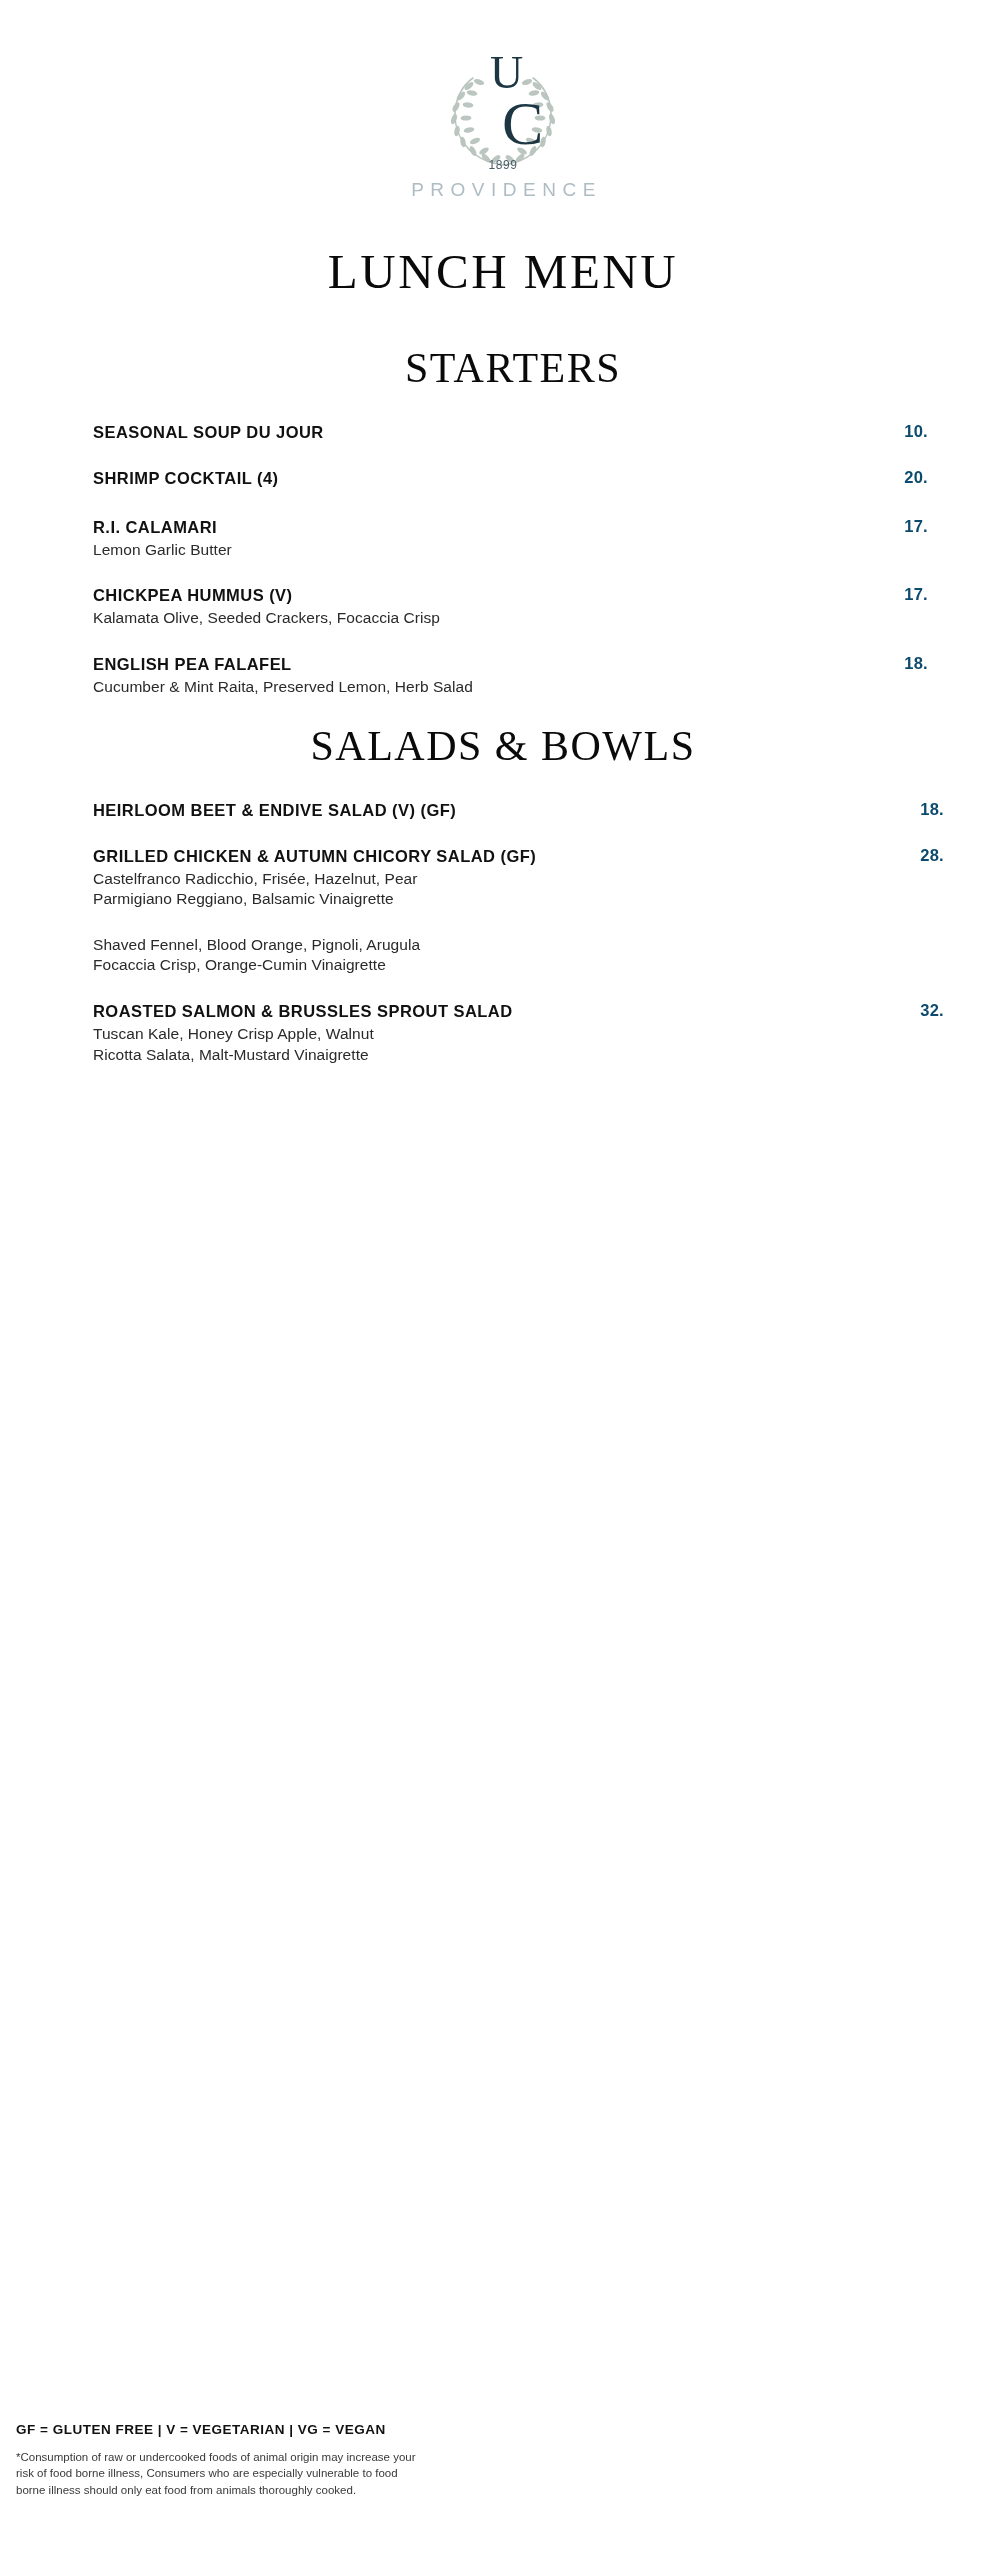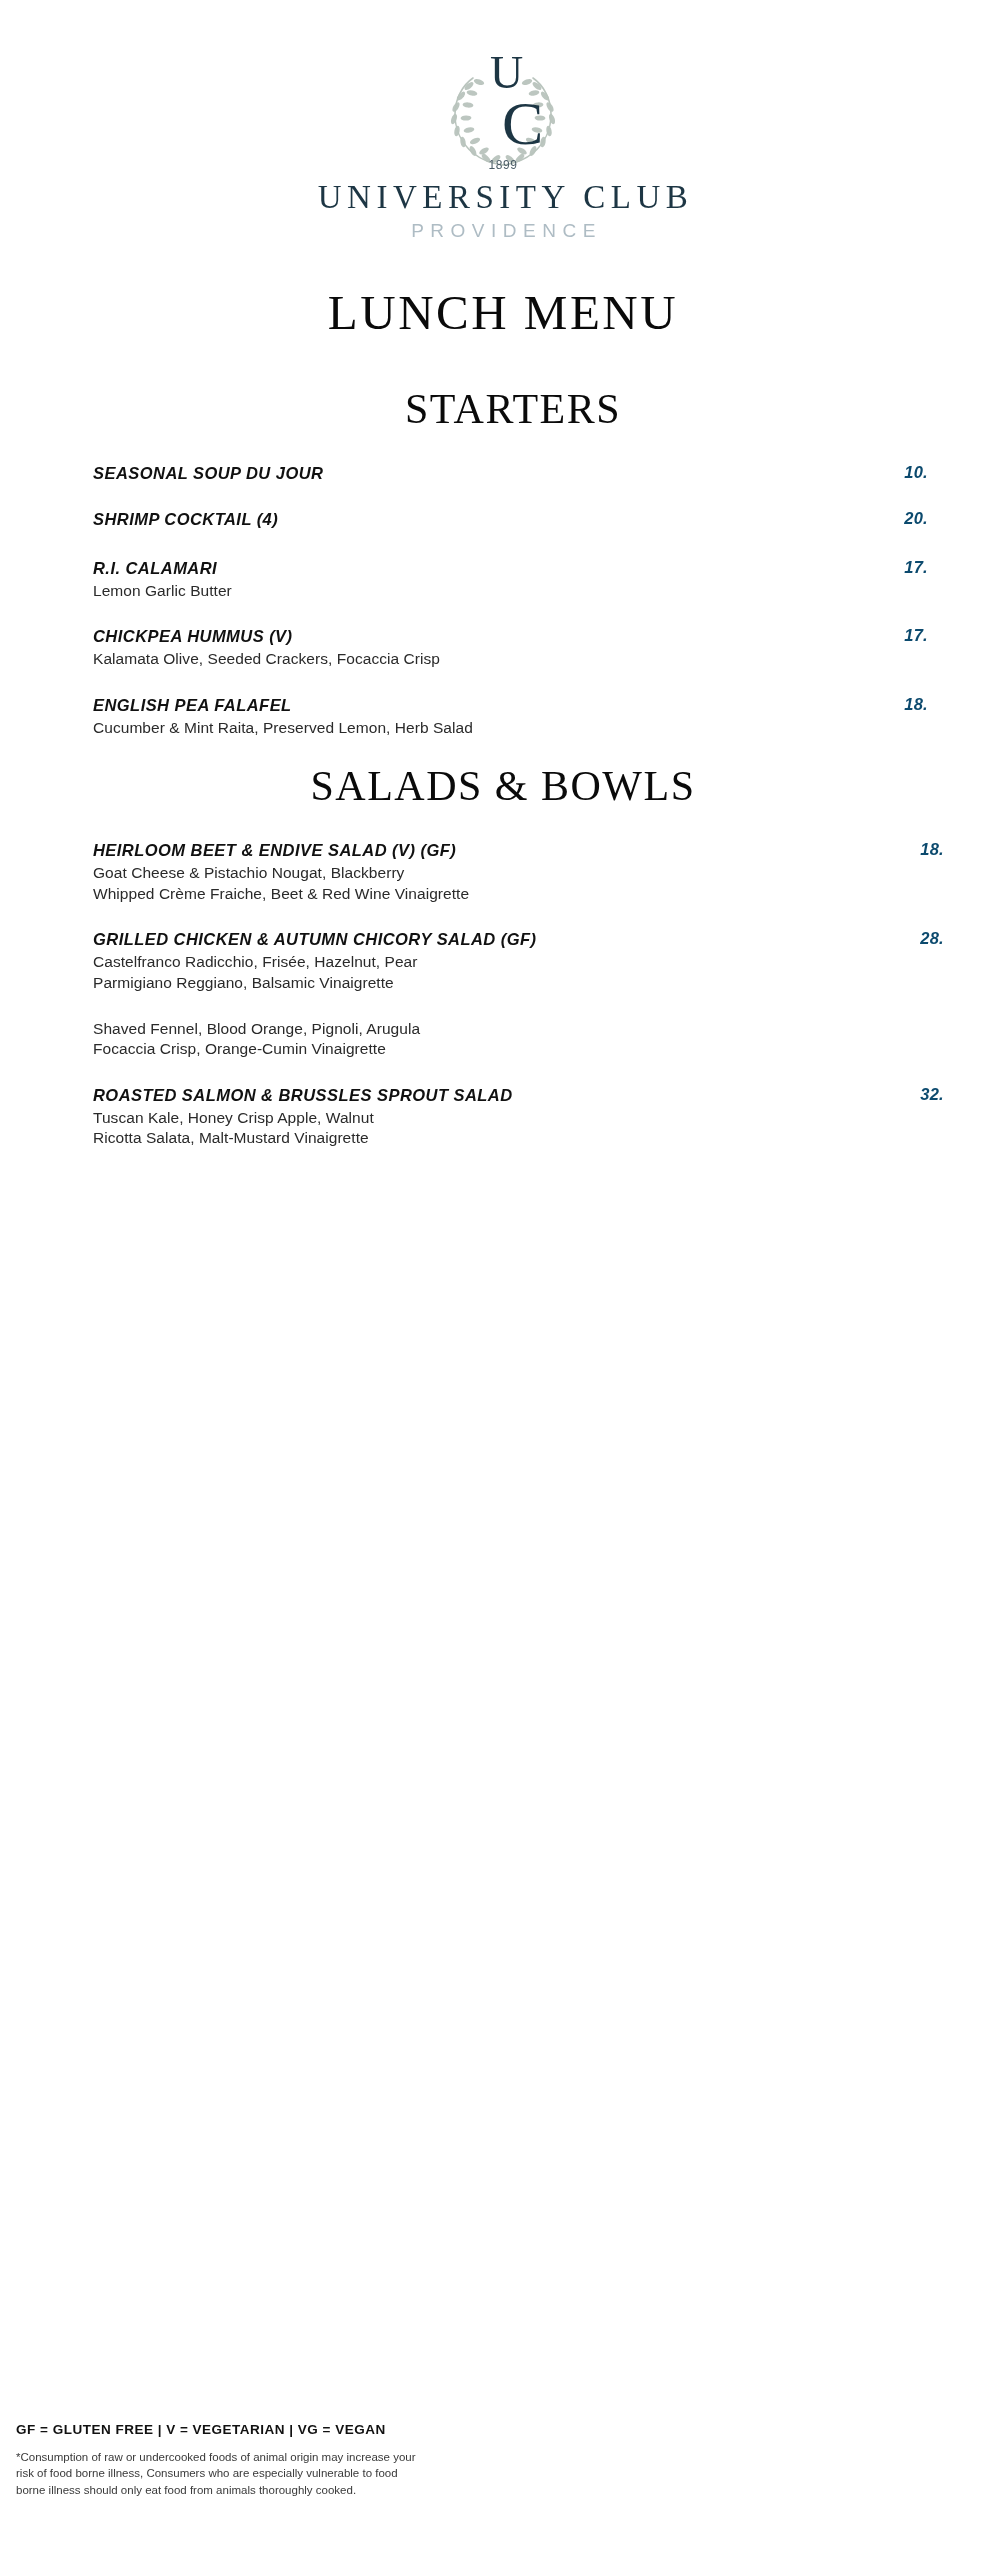--- a/index.html
+++ b/index.html
@@ -84,21 +84,20 @@
   }
   .items-salads { padding-right: 62px; }
 
   .item { margin-bottom: 25px; }
   .item:last-child { margin-bottom: 0; }
 
   .item-head {
     display: flex;
     align-items: flex-start;
     justify-content: flex-start;
-    font-style: italic;
   }
   .item-name {
     font-family: "Liberation Sans", sans-serif;
     font-weight: bold;
     font-size: 16.5px;
     letter-spacing: 0.45px;
     color: #111111;
     line-height: 1.27;
     text-transform: none;
     flex: 1 1 auto;
@@ -195,21 +194,20 @@
         <ellipse cx="94" cy="99" rx="5.4" ry="2.6" transform="rotate(32 94 99)"></ellipse>
         <ellipse cx="92" cy="106" rx="5.2" ry="2.5" transform="rotate(138 92 106)"></ellipse>
         <ellipse cx="82" cy="107" rx="5.2" ry="2.5" transform="rotate(40 82 107)"></ellipse>
       </g>
       <text x="62" y="36" font-family="Liberation Serif, serif" font-size="46" fill="#1d3644">U</text>
       <text x="74" y="92" font-family="Liberation Serif, serif" font-size="62" fill="#1d3644">C</text>
       <text x="75" y="117" text-anchor="middle" font-family="Liberation Sans, sans-serif" font-size="12" letter-spacing="0.6" fill="#4a5c66">1899</text>
     </svg>
   </div>
 
-  <div class="club-name">UNIVERSITY CLUB</div>
   <div class="club-city">PROVIDENCE</div>
 </div>
 
 <div class="menu-title">LUNCH MENU</div>
 
 <div class="section-starters">
   <div class="section-heading">STARTERS</div>
 
   <div class="items">
 
@@ -266,24 +264,20 @@
   <div class="section-heading">SALADS &amp; BOWLS</div>
 
   <div class="items items-salads">
 
 
     <div class="item">
       <div class="item-head">
         <div class="item-name">HEIRLOOM BEET &amp; ENDIVE SALAD (V) (GF)</div>
         <div class="item-price">18.</div>
       </div>
-      <div class="item-desc">
-          <div>Goat Cheese &amp; Pistachio Nougat, Blackberry</div>
-          <div>Whipped Crème Fraiche, Beet &amp; Red Wine Vinaigrette</div>
-        </div>
     </div>
 
     <div class="item">
       <div class="item-head">
         <div class="item-name">GRILLED CHICKEN &amp; AUTUMN CHICORY SALAD (GF)</div>
         <div class="item-price">28.</div>
       </div>
       <div class="item-desc">
           <div>Castelfranco Radicchio, Frisée, Hazelnut, Pear</div>
           <div>Parmigiano Reggiano, Balsamic Vinaigrette</div>

